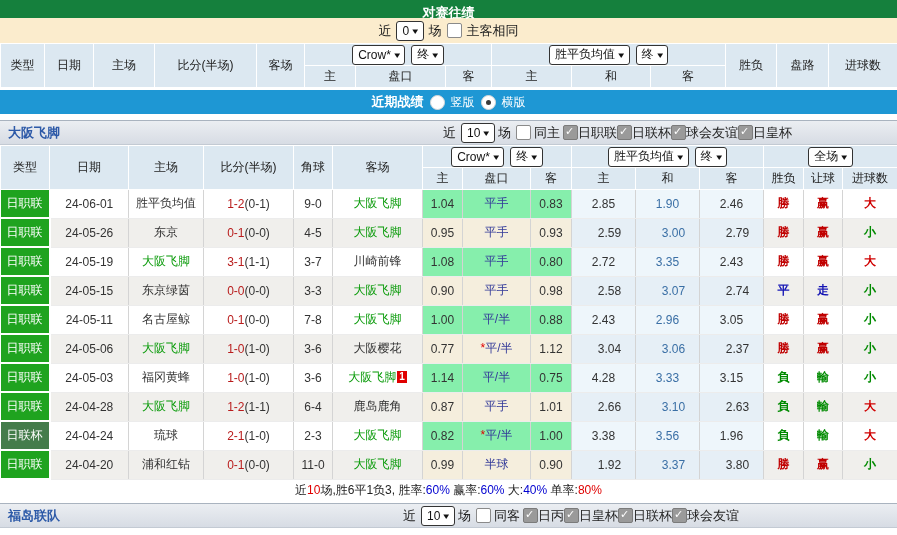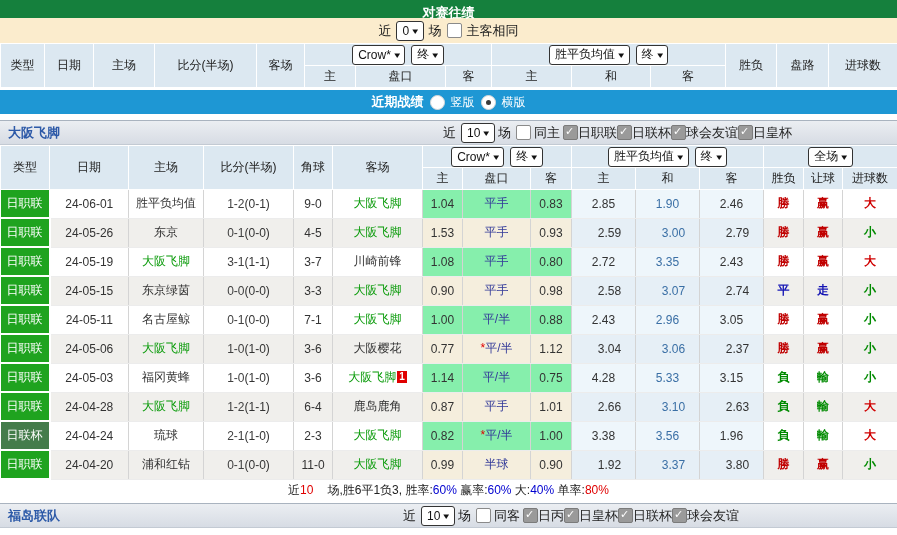--- a/index.html
+++ b/index.html
@@ -23,21 +23,21 @@
   .hselwrap{display:flex;align-items:center;justify-content:center;gap:6px;}
   .grid td{border-right:1px solid #d4d4d4;border-bottom:1px solid #ececec;text-align:center;padding:0;height:27px;overflow:hidden;white-space:nowrap;}
   .grid tr.even td{background:#f0efec;}
   .grid td.od{background:#86efac;}
   .grid tr.even td.od{background:#f5eedd;}
   .grid td.eu{background:#eef6fb;}
   .grid tr.even td.eu{background:#e6eff6;padding-left:12px;}
   .grid td.tp{color:#fff;background:#1fa31f;border-bottom:2px solid #fff;border-right:2px solid #fff;}
   .grid tr.even td.tp{background:#1fa31f;}
   .grid td.tp.cup,.grid tr.even td.tp.cup{background:#447c4b;}
-  .scr{color:#404040;margin-top:8px;}
+  .scr{color:#b91c1c;margin-top:8px;}
   .half{color:#333;}
   .selfteam{color:#0a9b0a;}
   .hcp{color:#333a99;}
   .star{color:#e00000;}
   .eud{color:#3a6fa5;}
   .res{font-weight:bold;}
   .bdg{display:inline-block;background:#e00000;color:#fff;font-size:10px;font-weight:bold;line-height:12px;padding:0 2px;margin-left:1px;vertical-align:1px;}
   
   .bluebar{height:24px;background:#1e97d4;color:#fff;display:flex;align-items:center;justify-content:center;gap:6px;}
   .bb-title{font-weight:bold;font-size:13px;}
@@ -257,21 +257,21 @@
           <td class="res" style="color: rgb(192, 0, 0);">赢</td>
           <td class="res" style="color: rgb(208, 0, 0);">大</td>
         </tr>
         <tr class="even">
           <td class="tp">日职联</td>
           <td>24-05-26</td>
           <td>东京</td>
           <td><span class="scr">0-1</span><span class="half">(0-0)</span></td>
           <td>4-5</td>
           <td class="selfteam">大阪飞脚</td>
-          <td class="od">1.53</td>
+          <td class="od">0.95</td>
           <td class="od"><span class="hcp">平手</span></td>
           <td class="od">0.93</td>
           <td class="eu">2.59</td>
           <td class="eu eud">3.00</td>
           <td class="eu">2.79</td>
           <td class="res" style="color: rgb(192, 0, 0);">勝</td>
           <td class="res" style="color: rgb(192, 0, 0);">赢</td>
           <td class="res" style="color: rgb(0, 138, 0);">小</td>
         </tr>
         <tr>
@@ -306,21 +306,21 @@
           <td class="eu">2.74</td>
           <td class="res" style="color: rgb(20, 20, 180);">平</td>
           <td class="res" style="color: rgb(20, 20, 180);">走</td>
           <td class="res" style="color: rgb(0, 138, 0);">小</td>
         </tr>
         <tr>
           <td class="tp">日职联</td>
           <td>24-05-11</td>
           <td>名古屋鲸</td>
           <td><span class="scr">0-1</span><span class="half">(0-0)</span></td>
-          <td>7-1</td>
+          <td>7-8</td>
           <td class="selfteam">大阪飞脚</td>
           <td class="od">1.00</td>
           <td class="od"><span class="hcp">平/半</span></td>
           <td class="od">0.88</td>
           <td class="eu">2.43</td>
           <td class="eu eud">2.96</td>
           <td class="eu">3.05</td>
           <td class="res" style="color: rgb(192, 0, 0);">勝</td>
           <td class="res" style="color: rgb(192, 0, 0);">赢</td>
           <td class="res" style="color: rgb(0, 138, 0);">小</td>
@@ -346,21 +346,21 @@
           <td class="tp">日职联</td>
           <td>24-05-03</td>
           <td>福冈黄蜂</td>
           <td><span class="scr">1-0</span><span class="half">(1-0)</span></td>
           <td>3-6</td>
           <td class="selfteam">大阪飞脚<span class="bdg">1</span></td>
           <td class="od">1.14</td>
           <td class="od"><span class="hcp">平/半</span></td>
           <td class="od">0.75</td>
           <td class="eu">4.28</td>
-          <td class="eu eud">5.33</td>
+          <td class="eu eud">3.33</td>
           <td class="eu">3.15</td>
           <td class="res" style="color: rgb(0, 138, 0);">負</td>
           <td class="res" style="color: rgb(0, 138, 0);">輸</td>
           <td class="res" style="color: rgb(0, 138, 0);">小</td>
         </tr>
         <tr class="even">
           <td class="tp">日职联</td>
           <td>24-04-28</td>
           <td class="selfteam">大阪飞脚</td>
           <td><span class="scr">1-2</span><span class="half">(1-1)</span></td>
@@ -409,21 +409,21 @@
           <td class="res" style="color: rgb(192, 0, 0);">勝</td>
           <td class="res" style="color: rgb(192, 0, 0);">赢</td>
           <td class="res" style="color: rgb(0, 138, 0);">小</td>
         </tr>
       </tbody>
   </table>
 
   <div class="summary" id="t1-summary">
       <span style="color: rgb(34, 34, 34); white-space: pre;">近</span>
       <span class="r" style="color: rgb(224, 0, 0); white-space: pre;">10</span>
-      <span style="color: rgb(34, 34, 34); white-space: pre; padding-left: 14px;">场,胜6平1负3, 胜率:</span>
+      <span style="color: rgb(34, 34, 34); white-space: pre;">场,胜6平1负3, 胜率:</span>
       <span class="b" style="color: rgb(0, 0, 208); white-space: pre;">60%</span>
       <span style="color: rgb(34, 34, 34); white-space: pre;"> 赢率:</span>
       <span class="b" style="color: rgb(0, 0, 208); white-space: pre;">60%</span>
       <span style="color: rgb(34, 34, 34); white-space: pre;"> 大:</span>
       <span class="b" style="color: rgb(0, 0, 208); white-space: pre; text-align: center;">40%</span>
       <span style="color: rgb(34, 34, 34); white-space: pre;"> 单率:</span>
       <span class="r" style="color: rgb(224, 0, 0); white-space: pre;">80%</span>
     </div>
 
   <div class="gap3"></div>

